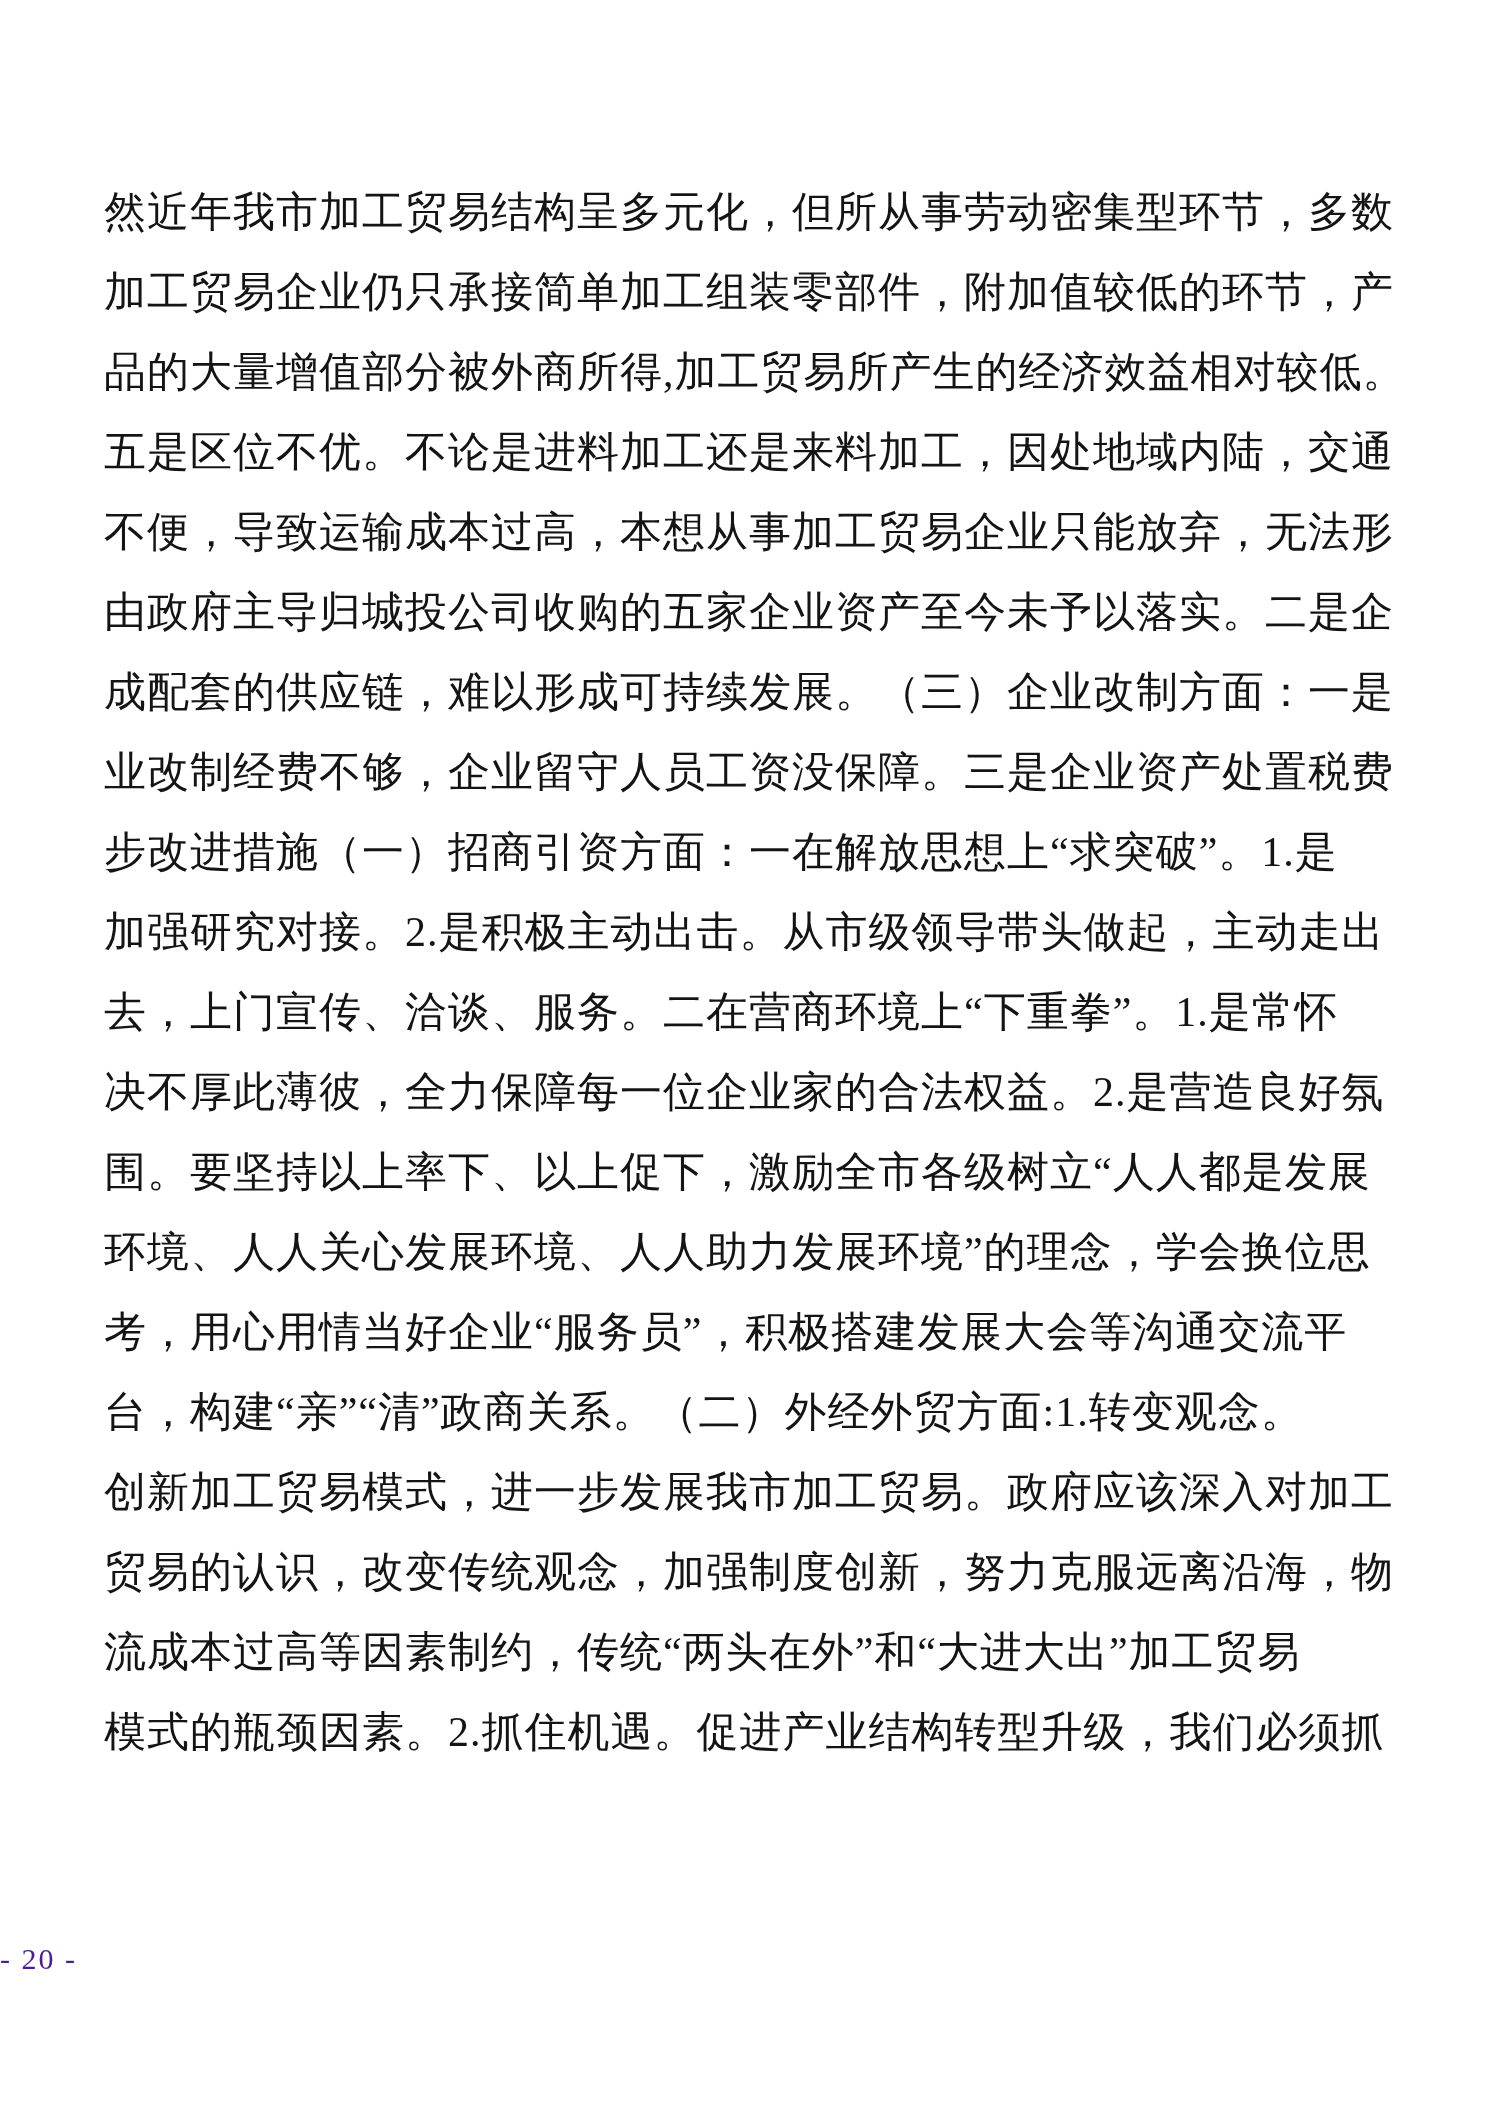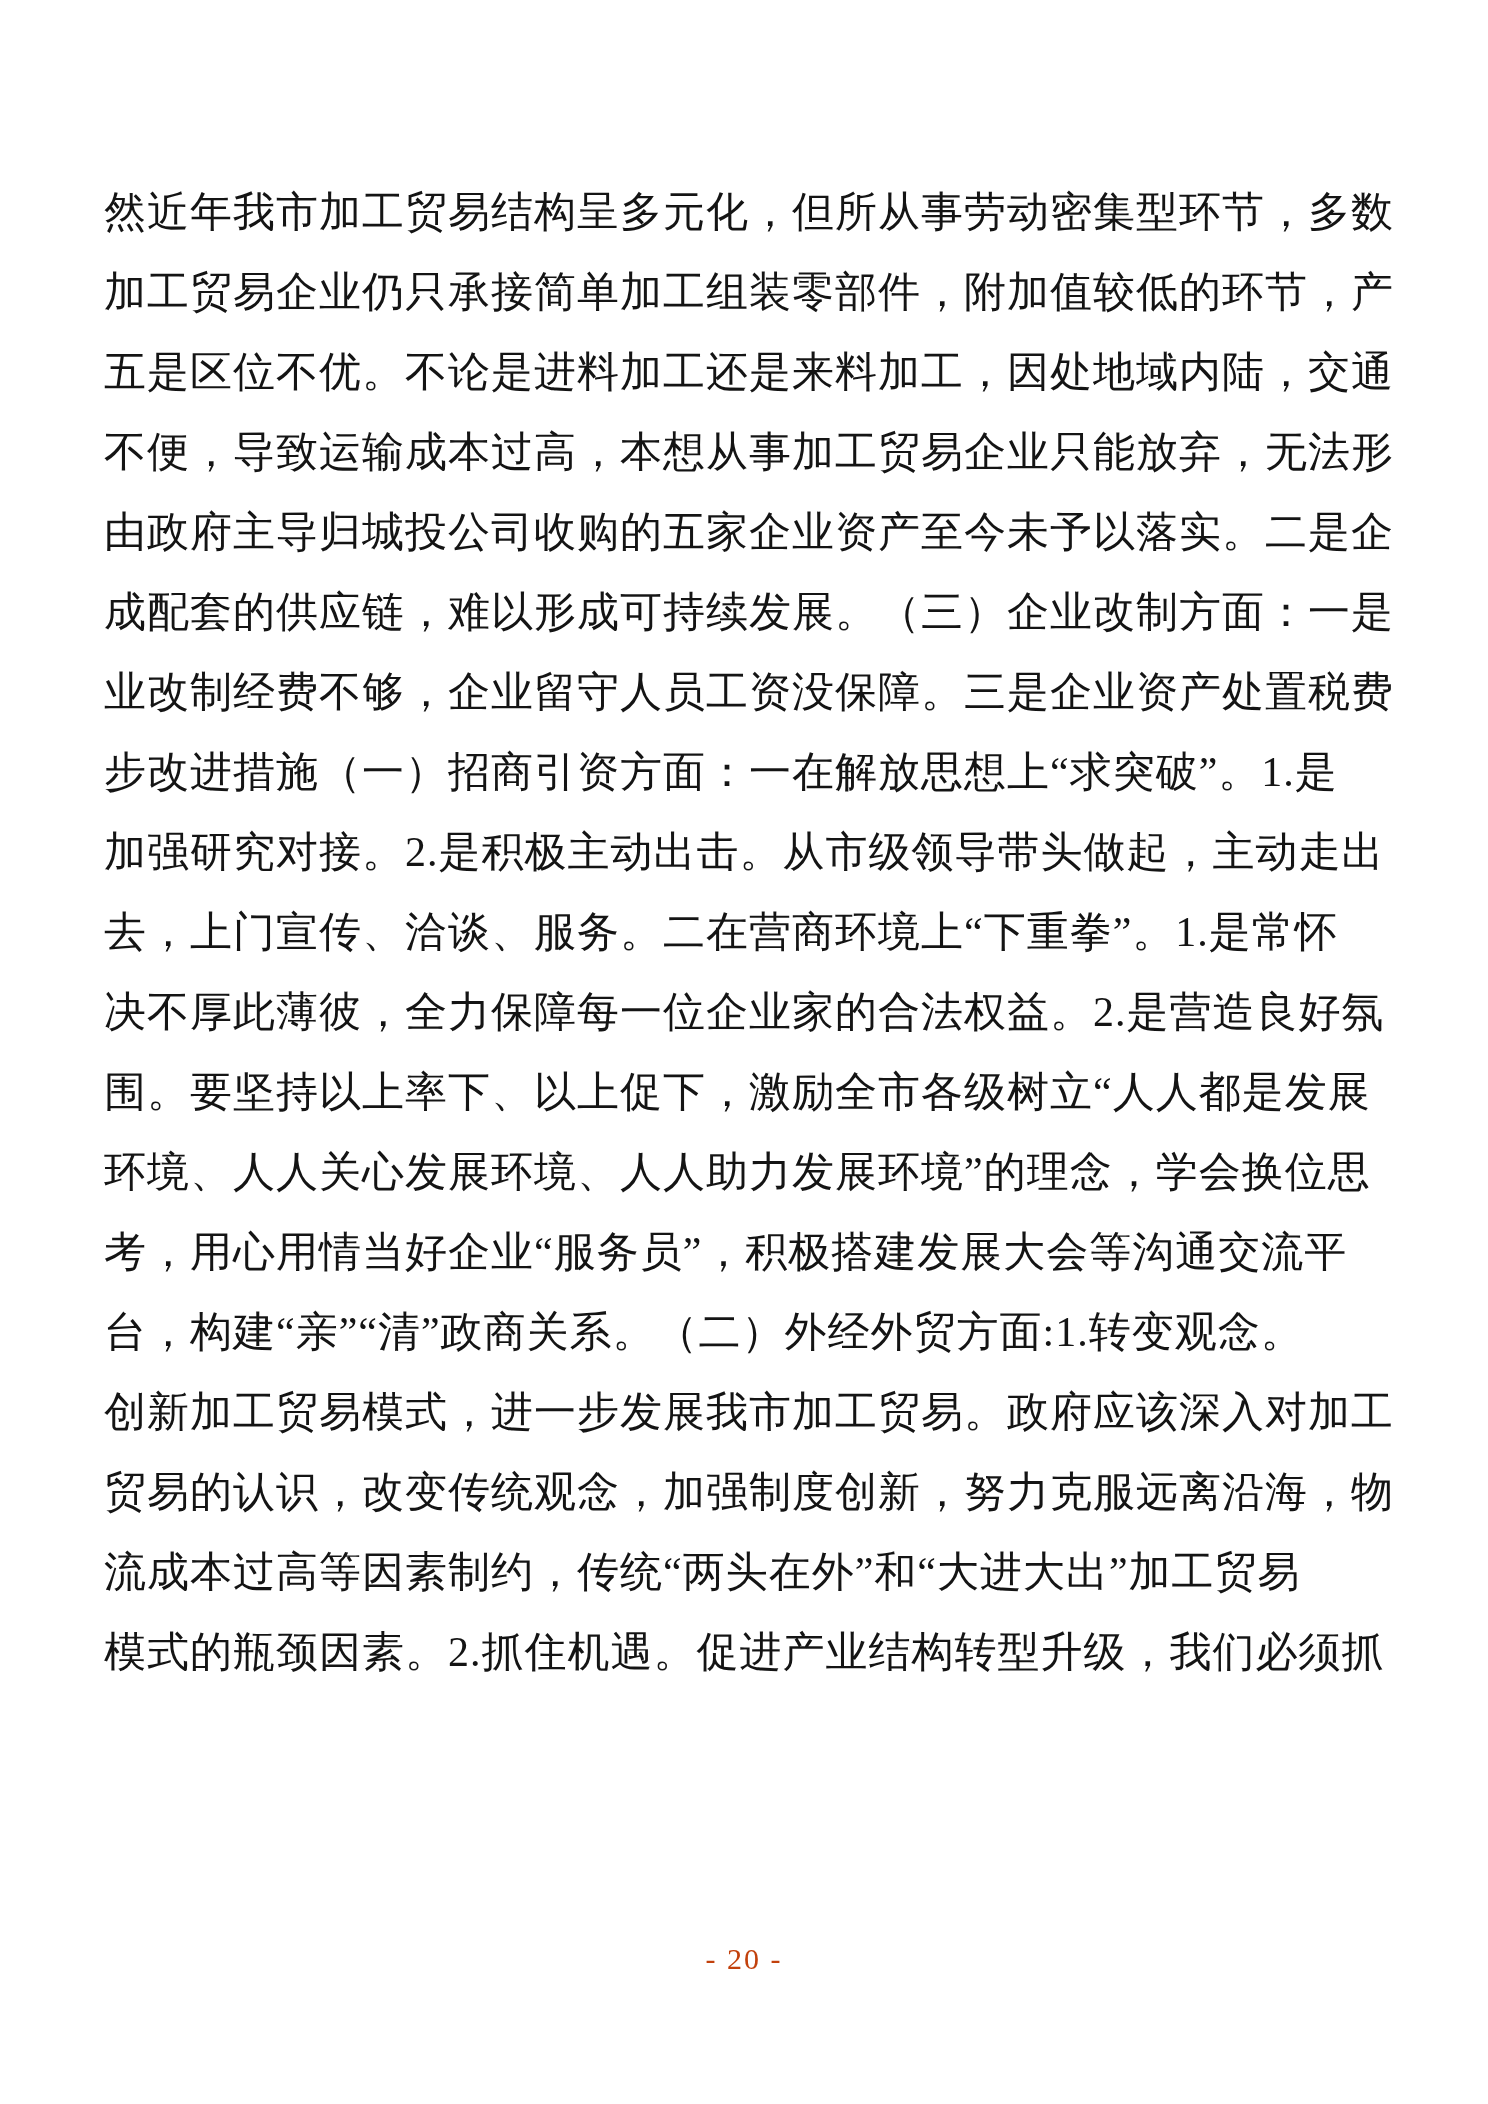--- a/index.html
+++ b/index.html
@@ -40,33 +40,34 @@
   .text-line::after {
     content: "";
     display: inline-block;
     width: 100%;
   }
   .page-number {
     position: absolute;
     top: 1942px;
     left: 0;
     width: 100%;
-    text-align: center;
+    text-align: left;
     font-size: 30px;
     letter-spacing: 2px;
-    color: #c2410c;
+    color: #4c1d95;
   }
 </style>
 </head>
 <body>
 
 <div class="page">
   <div class="text-block">
       <div class="text-line">然近年我市加工贸易结构呈多元化，但所从事劳动密集型环节，多数</div>
       <div class="text-line">加工贸易企业仍只承接简单加工组装零部件，附加值较低的环节，产</div>
+      <div class="text-line">品的大量增值部分被外商所得,加工贸易所产生的经济效益相对较低。</div>
       <div class="text-line">五是区位不优。不论是进料加工还是来料加工，因处地域内陆，交通</div>
       <div class="text-line">不便，导致运输成本过高，本想从事加工贸易企业只能放弃，无法形</div>
       <div class="text-line">由政府主导归城投公司收购的五家企业资产至今未予以落实。二是企</div>
       <div class="text-line">成配套的供应链，难以形成可持续发展。（三）企业改制方面：一是</div>
       <div class="text-line">业改制经费不够，企业留守人员工资没保障。三是企业资产处置税费</div>
       <div class="text-line">步改进措施（一）招商引资方面：一在解放思想上“求突破”。1.是</div>
       <div class="text-line">加强研究对接。2.是积极主动出击。从市级领导带头做起，主动走出</div>
       <div class="text-line">去，上门宣传、洽谈、服务。二在营商环境上“下重拳”。1.是常怀</div>
       <div class="text-line">决不厚此薄彼，全力保障每一位企业家的合法权益。2.是营造良好氛</div>
       <div class="text-line">围。要坚持以上率下、以上促下，激励全市各级树立“人人都是发展</div>

